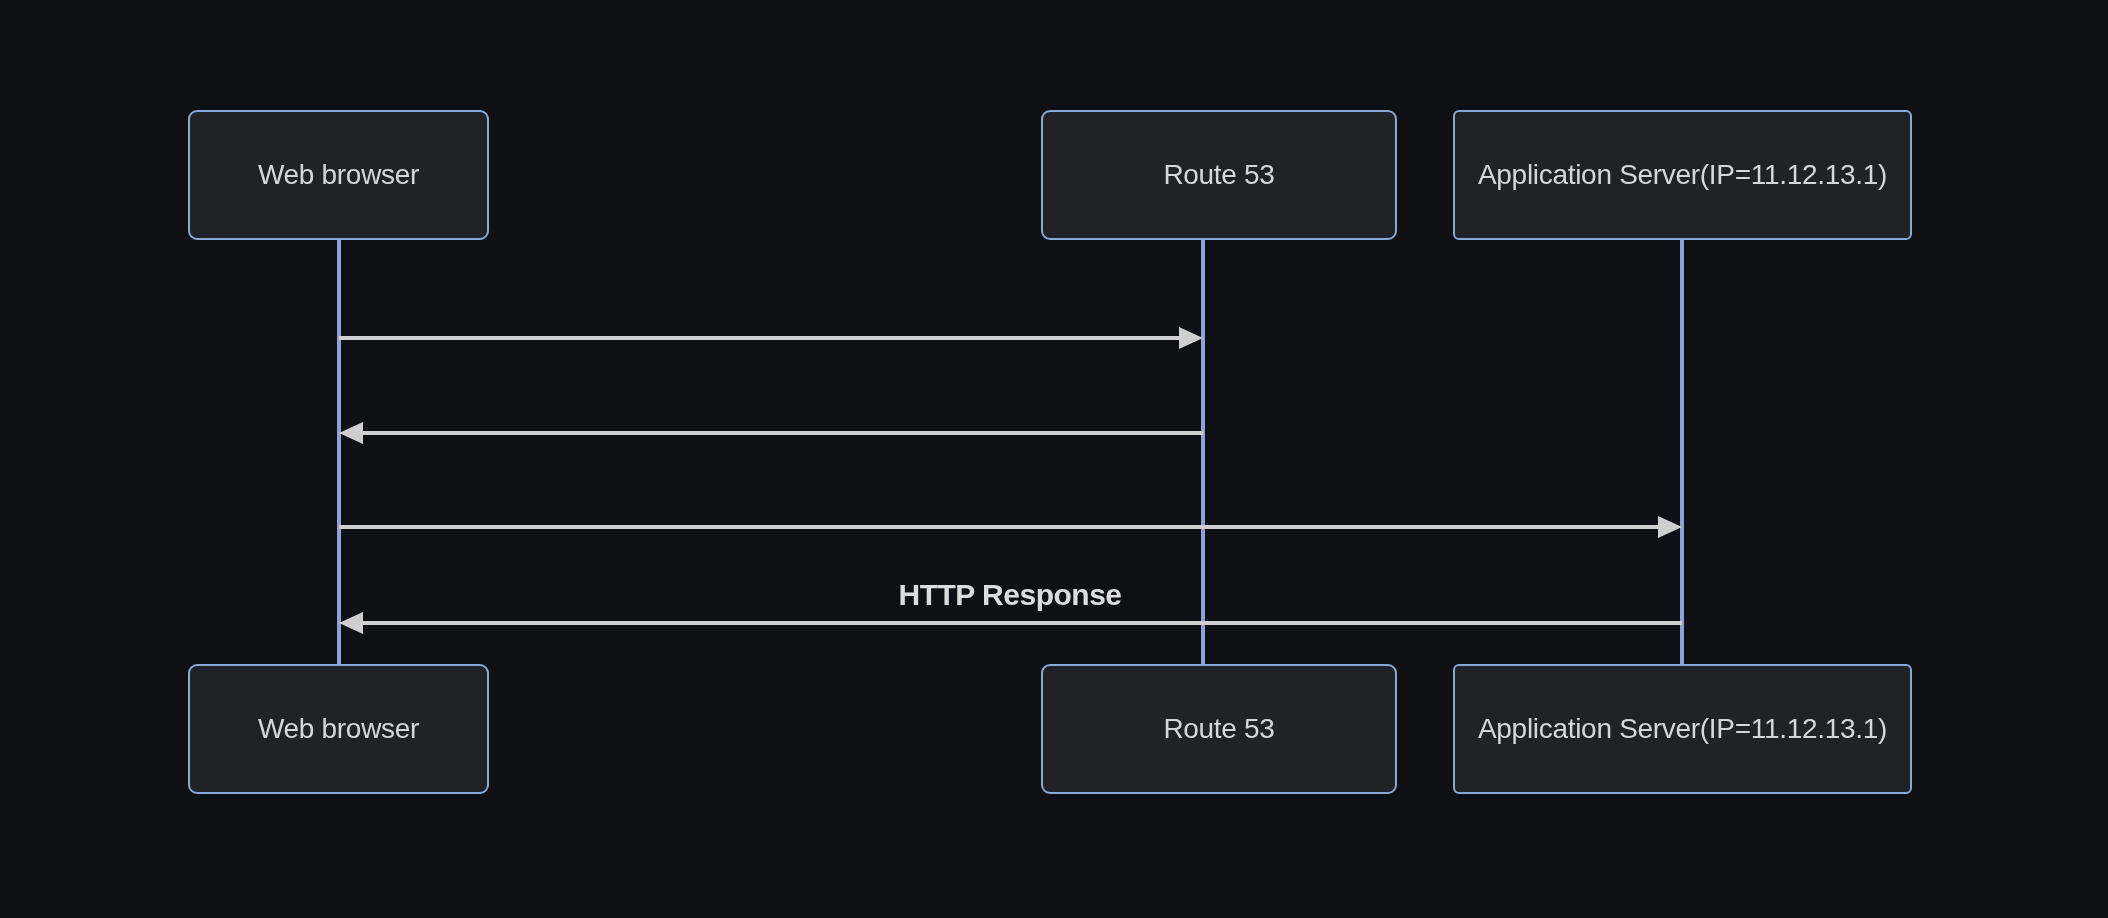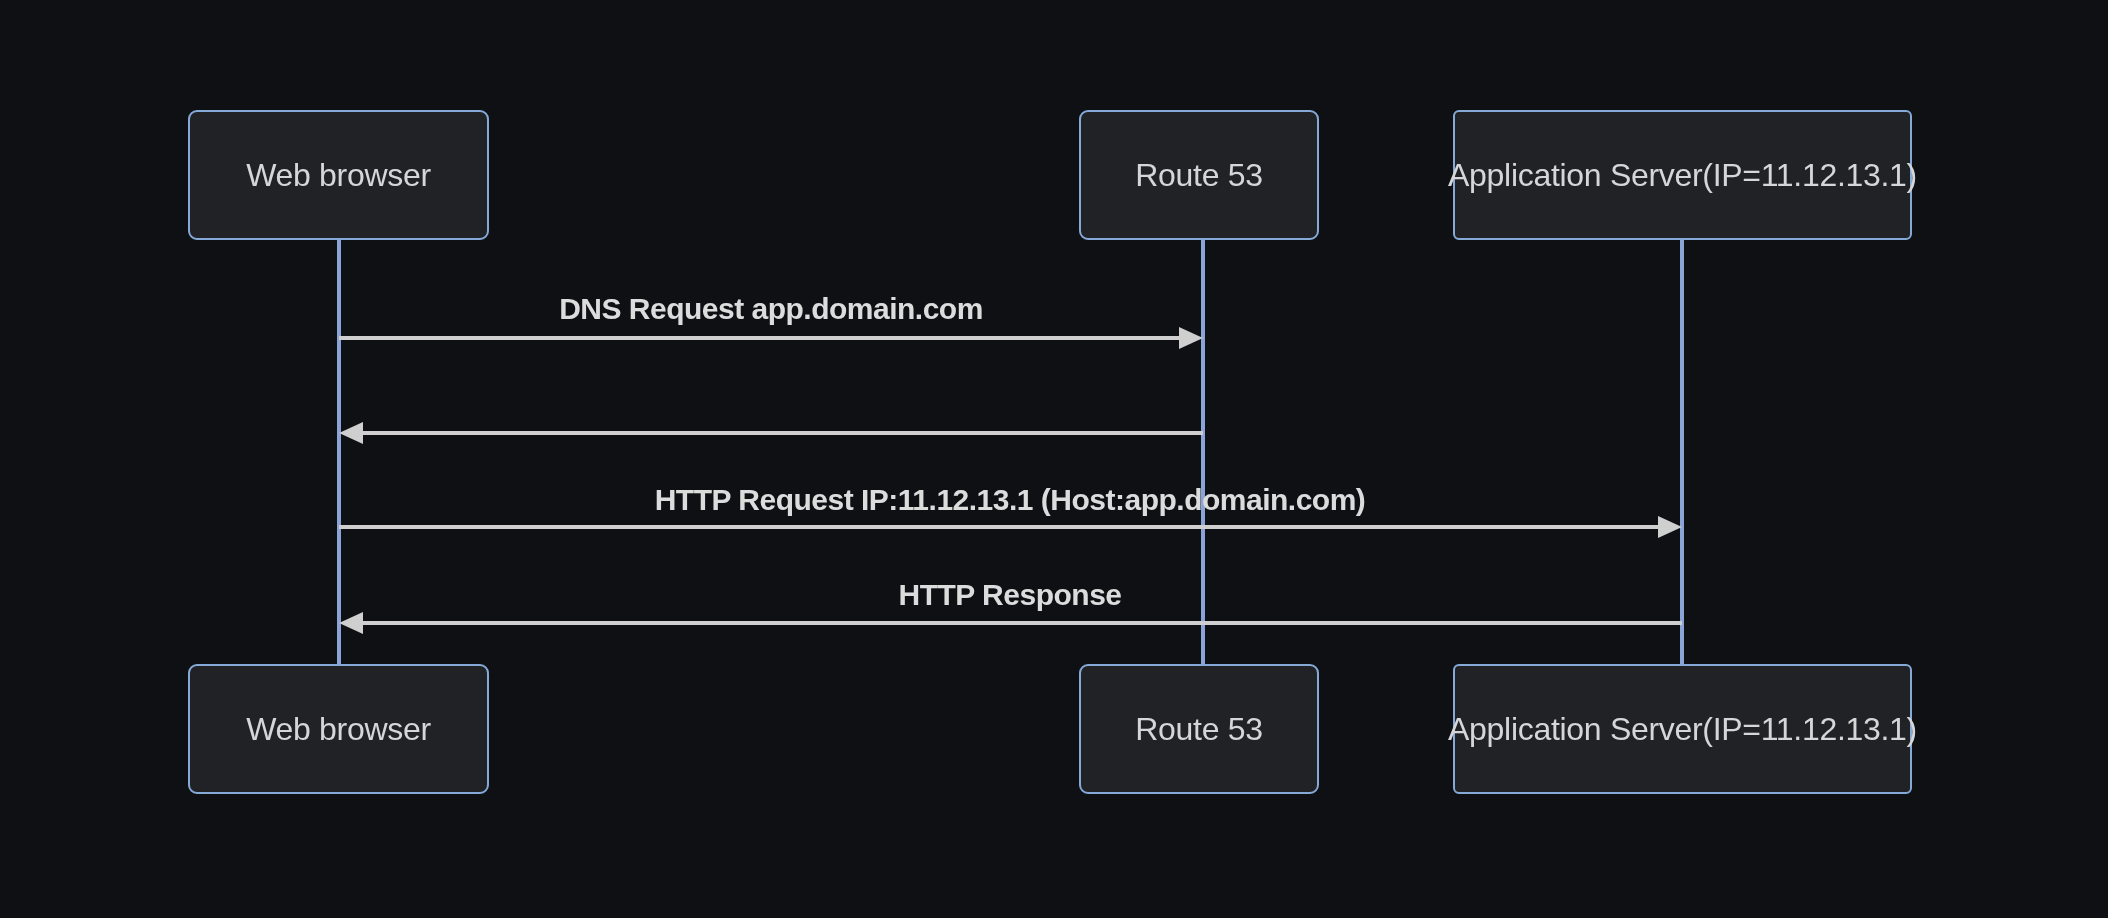--- a/index.html
+++ b/index.html
@@ -23,26 +23,26 @@
     position: absolute;
     box-sizing: border-box;
     height: 130px;
     background: #202225;
     border: 2px solid #85aad7;
     border-radius: 9px;
     display: flex;
     align-items: center;
     justify-content: center;
     color: #d5d6d8;
-    font-size: 32px;
+    font-size: 28px;
     letter-spacing: -0.3px;
     white-space: nowrap;
   }
   .pos-a1 { left: 188px;  width: 301px; }
-  .pos-a2 { left: 1079px; width: 240px; }
+  .pos-a2 { left: 1041px; width: 356px; }
   .pos-a3 { left: 1453px; width: 459px; border-radius: 6px; }
   .row-top    { top: 110px; }
   .row-bottom { top: 664px; }
 
   
   .lifeline {
     position: absolute;
     top: 240px;
     height: 424px;
     width: 4px;
@@ -105,28 +105,26 @@
     <span>Route 53</span>
   </div>
   <div class="actor pos-a3 row-top">
     <span>Application Server(IP=11.12.13.1)</span>
   </div>
 
   <div class="lifeline lf-1"></div>
   <div class="lifeline lf-2"></div>
   <div class="lifeline lf-3"></div>
 
-  <div class="msg-label m1-label">DNS Request app.domain.com</div>
   <div class="msg-line m1-line"></div>
   <div class="msg-head head-right m1-head"></div>
 
   <div class="msg-line m2-line"></div>
   <div class="msg-head head-left m2-head"></div>
 
-  <div class="msg-label m3-label">HTTP Request IP:11.12.13.1 (Host:app.domain.com)</div>
   <div class="msg-line m3-line"></div>
   <div class="msg-head head-right m3-head"></div>
 
   <div class="msg-label m4-label">HTTP Response</div>
   <div class="msg-line m4-line"></div>
   <div class="msg-head head-left m4-head"></div>
 
   <div class="actor pos-a1 row-bottom">
     <span>Web browser</span>
   </div>

